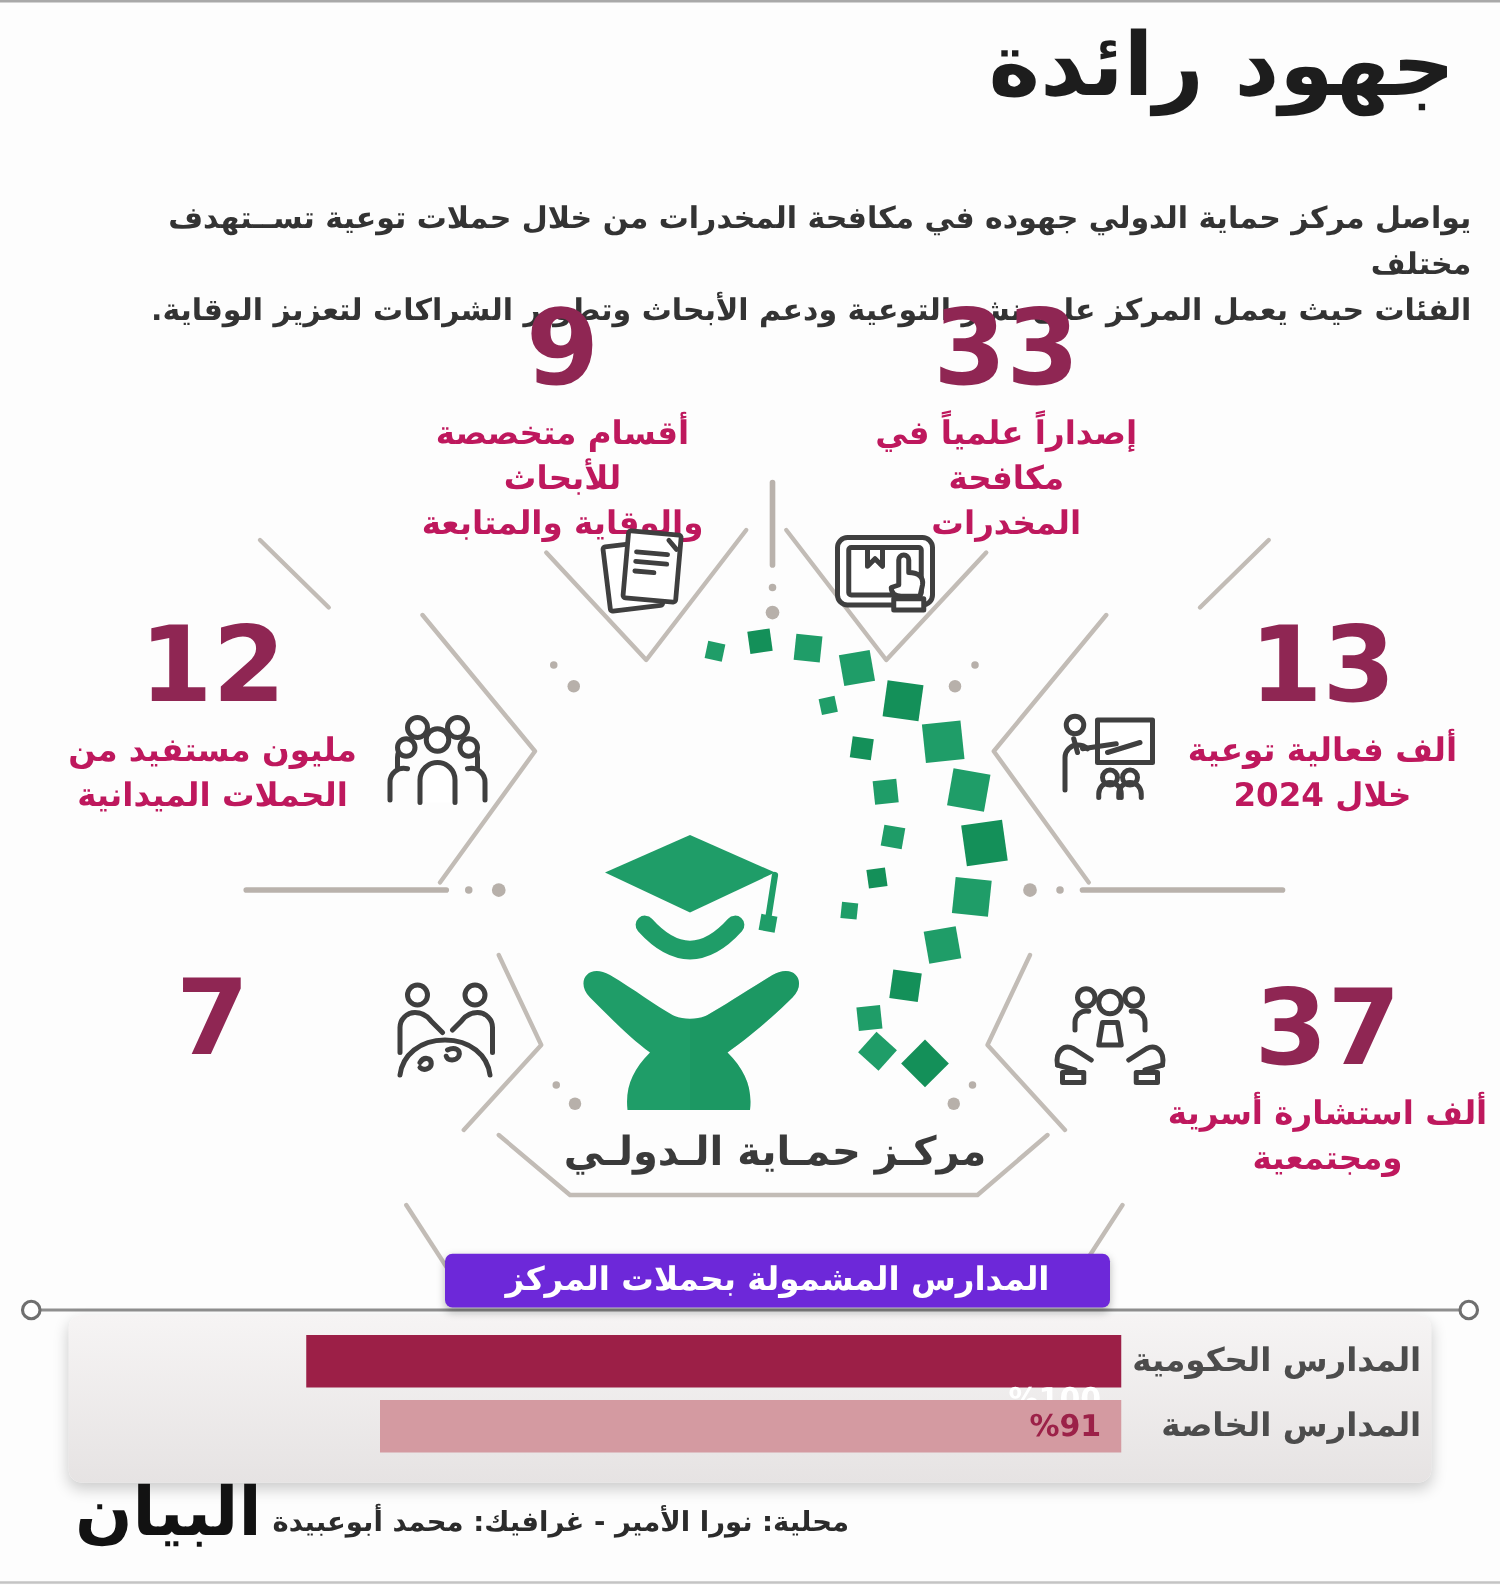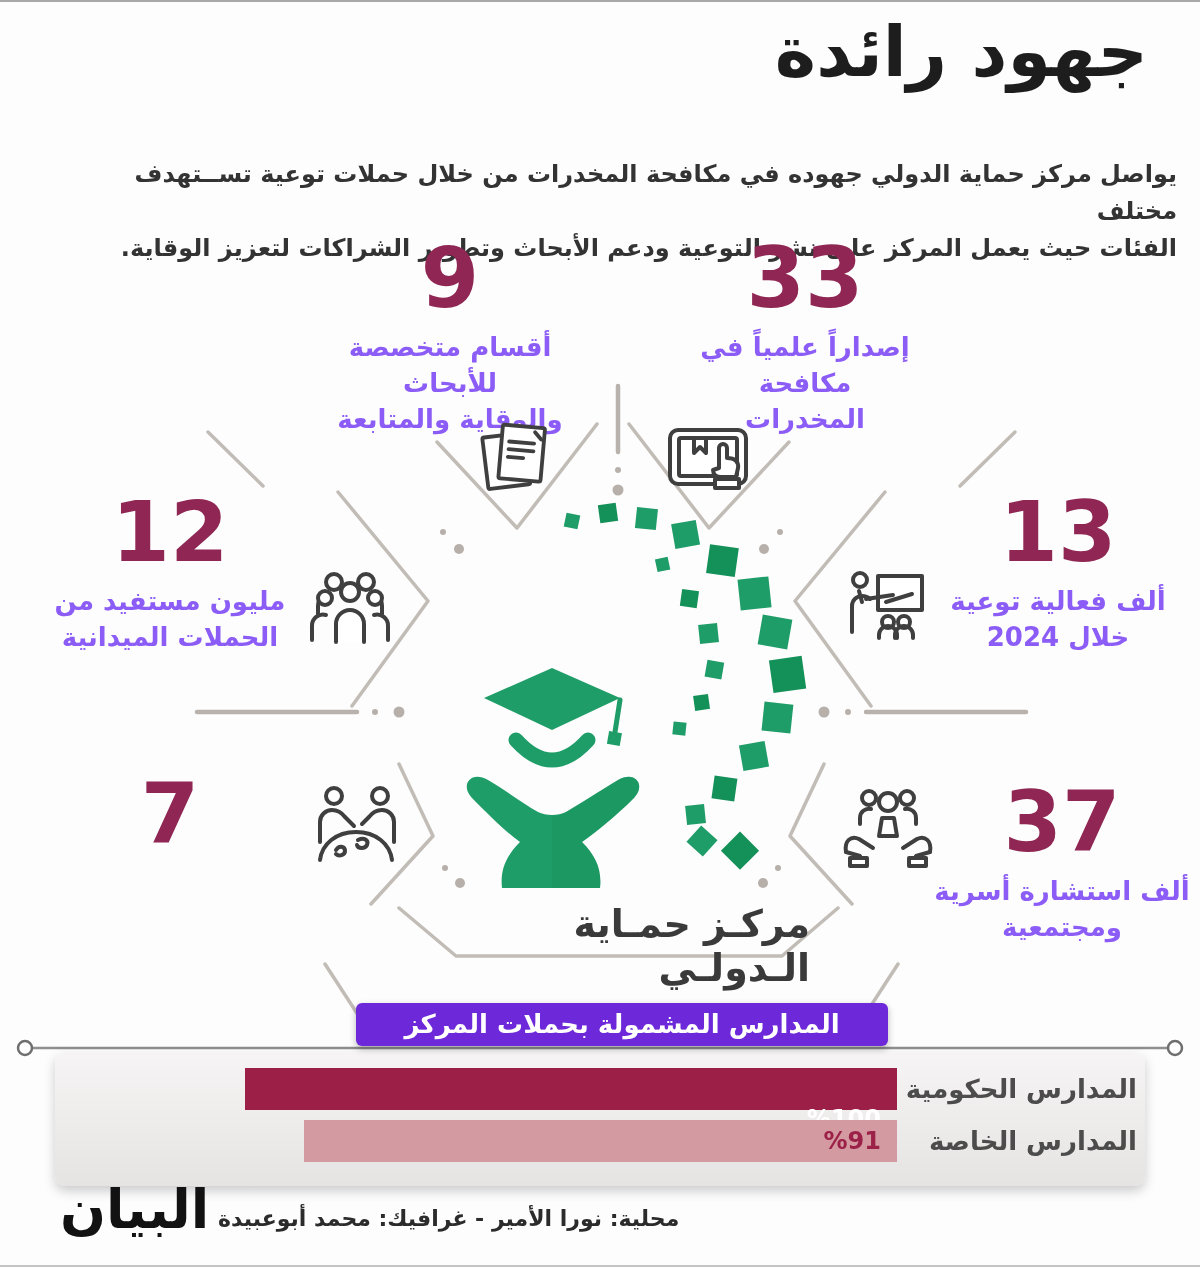--- a/index.html
+++ b/index.html
@@ -7,49 +7,49 @@
     width:1200px;height:1268px;position:relative;overflow:hidden;
     background:#fdfdfd;
     font-family:"DejaVu Sans","Liberation Sans",sans-serif;
     -webkit-font-smoothing:antialiased;
   }
   .abs{position:absolute;}
   #frame-top{left:0;top:0;width:1200px;height:2px;background:#a9a9a9;}
   #frame-bottom{left:0;top:1265px;width:1200px;height:2px;background:#c4c4c4;}
 
   #page-title{
-    right:52px;top:14px;font-size:70px;font-weight:800;color:#1d1d1d;line-height:1.1;margin-left:16px;
+    right:36px;top:14px;font-size:70px;font-weight:800;color:#1d1d1d;line-height:1.1;margin-left:16px;
   }
   #intro{
     right:23px;top:124px;width:1080px;text-align:right;
     font-size:24px;font-weight:600;color:#333;line-height:1.55;white-space:pre-line;margin-top:32px;
   }
 
   .stat{text-align:center;z-index:3;}
   .stat-num{
     font-size:84px;font-weight:800;color:#8f2653;line-height:1;
   }
   .stat-label{
-    margin-top:10px;font-size:26px;font-weight:700;color:#8b5cf6;
+    margin-top:10px;font-size:26px;font-weight:700;color:#be185d;
     line-height:1.38;white-space:pre-line;
   }
 
   .licon{z-index:3;}
   .licon svg{display:block;}
   .licon path,.licon rect,.licon circle,.licon polyline{
     fill:none;stroke:#3f3f3f;stroke-width:4;stroke-linecap:round;stroke-linejoin:round;
   }
   .licon .fillw{fill:#ffffff;}
 
   #decor{left:0;top:0;z-index:1;pointer-events:none;}
 
   #center-art{left:440px;top:500px;z-index:2;}
   #center-logo-text{
-    left:430px;top:902px;width:380px;z-index:3;
-    font-size:38px;font-weight:800;color:#3a3a3a;letter-spacing:1px;
+    left:430px;top:902px;width:380px;text-align:center;z-index:3;
+    font-size:32px;font-weight:800;color:#3a3a3a;letter-spacing:1px;
   }
 
   #chart-badge{
     left:356px;top:1003px;width:532px;height:43px;z-index:4;
     background:#6d28d9;border-radius:6px;box-shadow:0 3px 7px rgba(0,0,0,.28);
     color:#fff;font-size:26px;font-weight:700;text-align:center;line-height:43px;
   }
   #chart-panel{
     left:55px;top:1052px;width:1090px;height:134px;z-index:2;
     background:linear-gradient(#f6f4f4,#e6e3e3);

